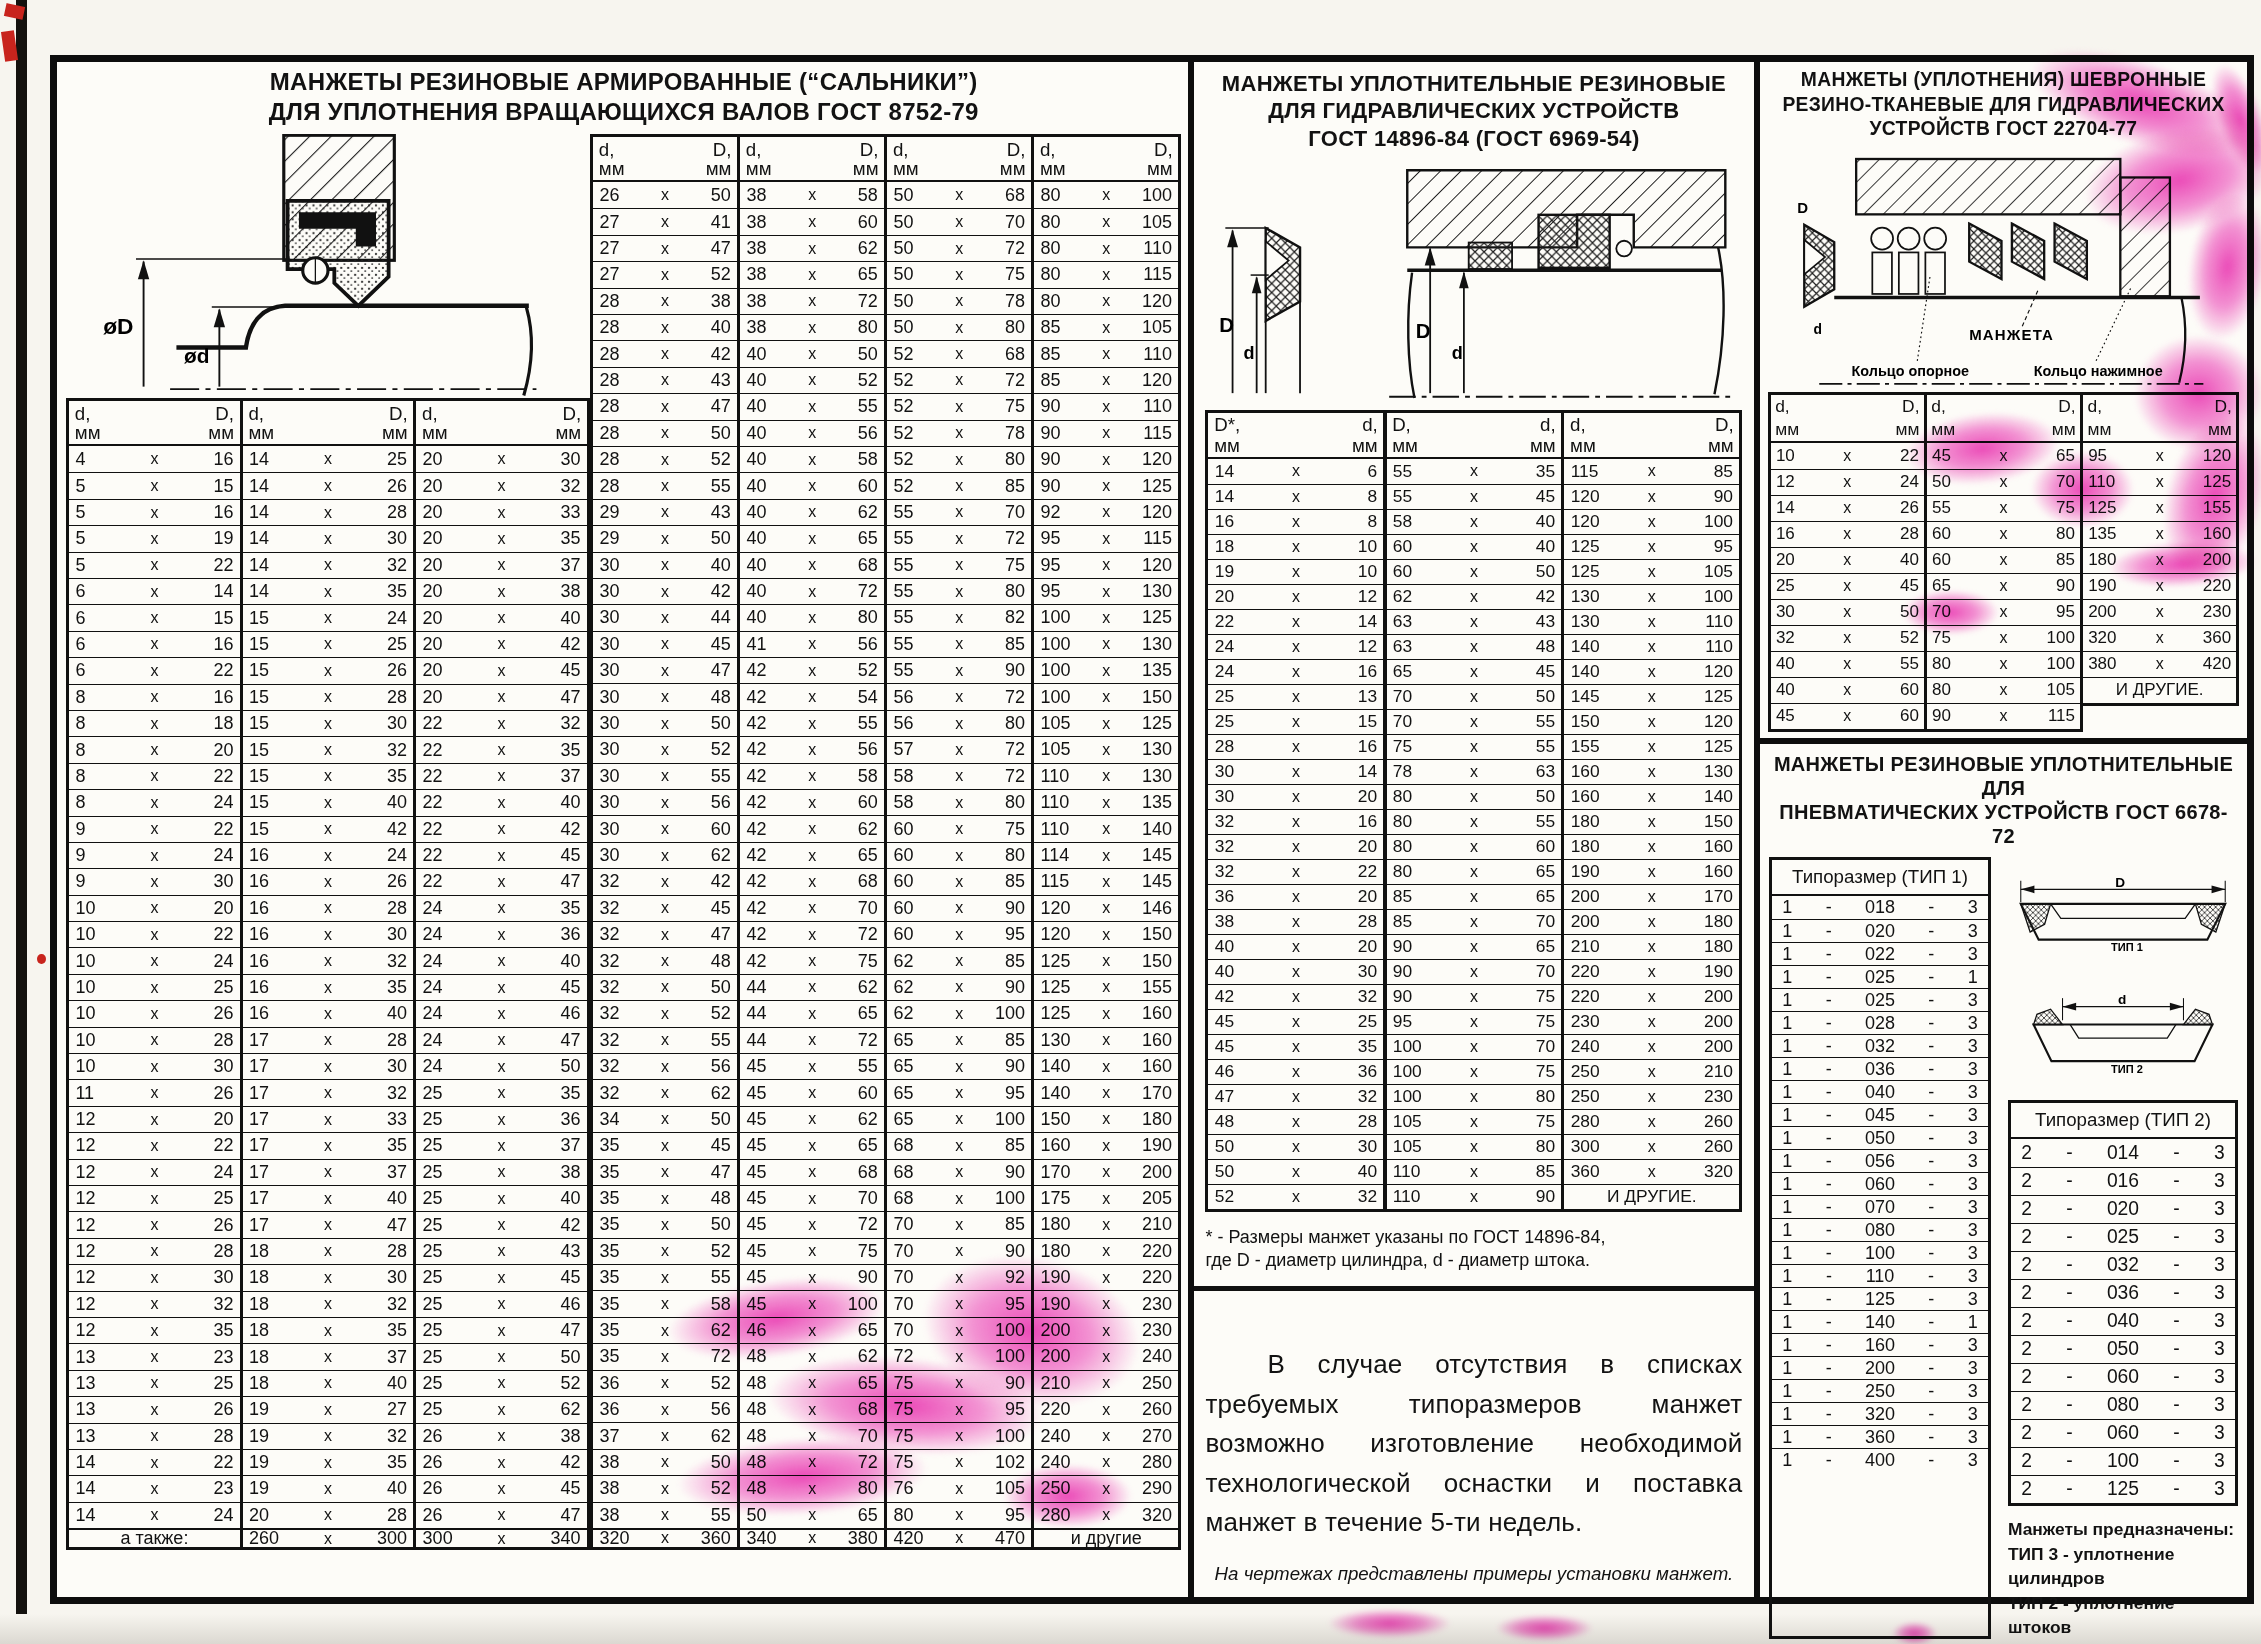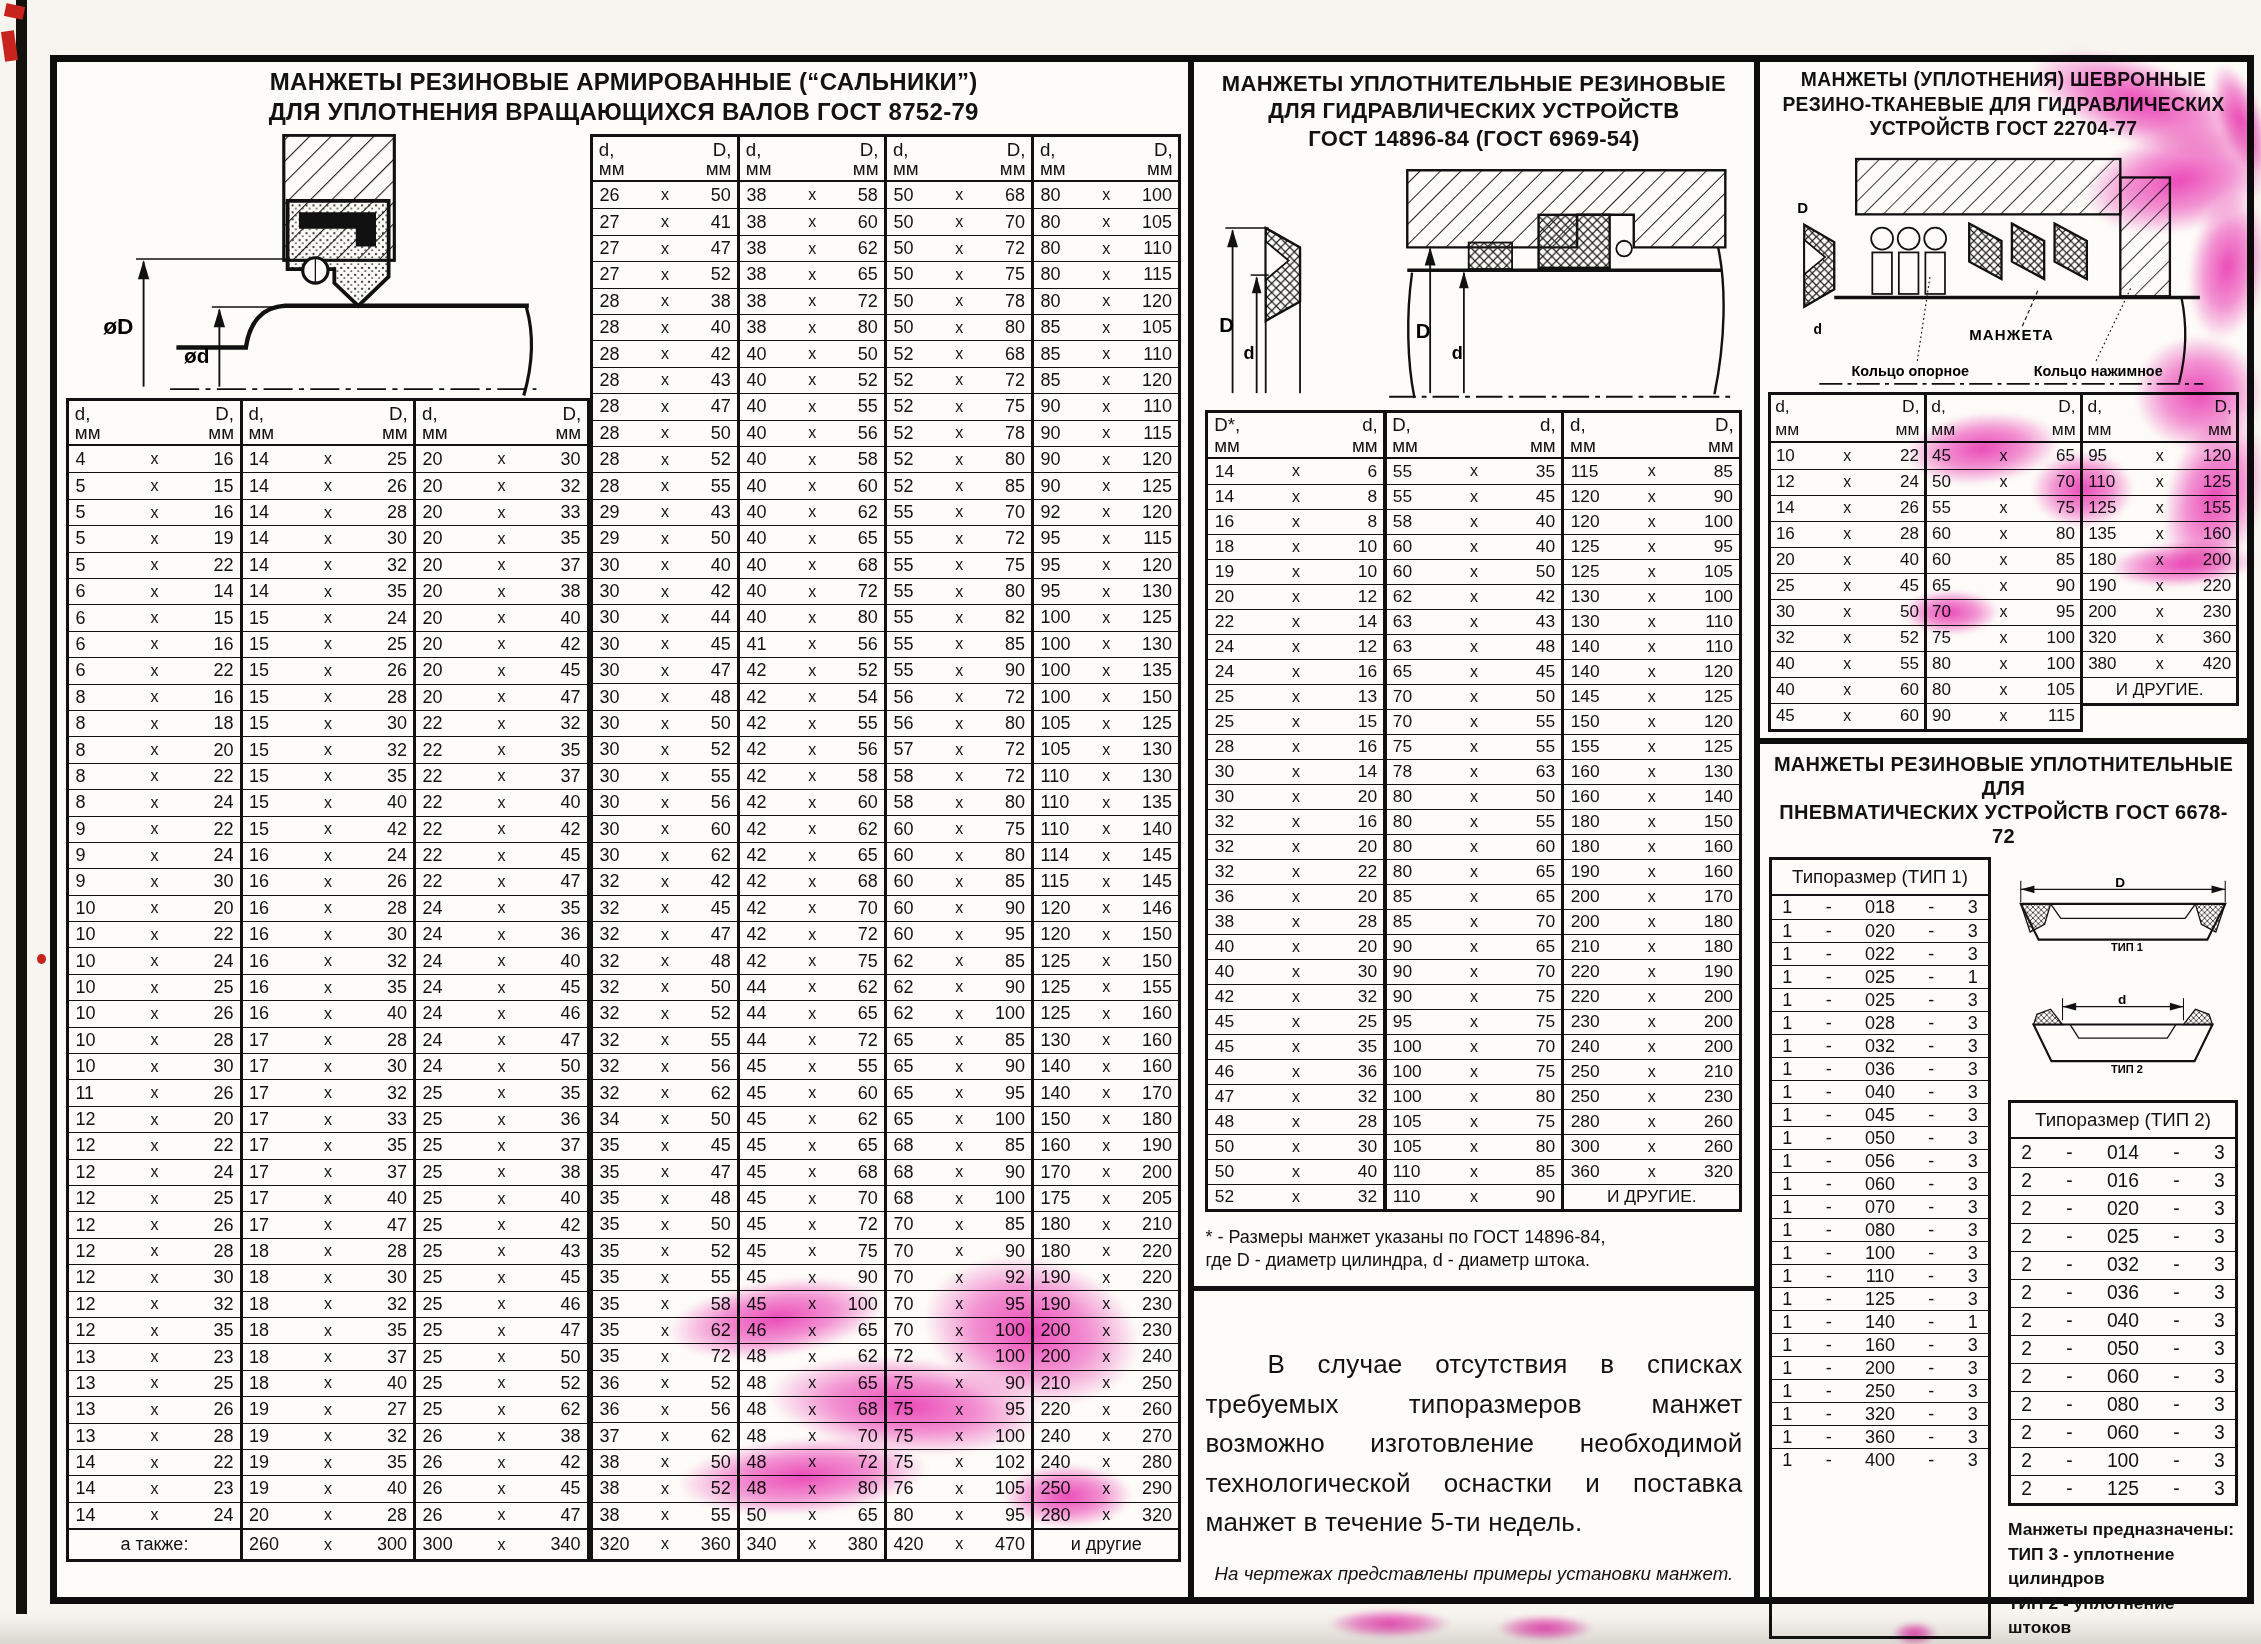--- a/index.html
+++ b/index.html
@@ -42,21 +42,21 @@
   .ghead b{font-weight:normal;font-size:18.7px;line-height:1.02;display:block;}
   .ghead .gr{text-align:right;}
   .pcell{height:26.4px;display:flex;align-items:center;padding:0 6.4px;box-sizing:border-box;font-size:18px;}
   .pcell+.pcell{border-top:1.9px solid #111;}
   .ghead+.pcell{border-top:0;}
   .pcell span{flex:1.1;}
   .pcell span:first-child{text-align:left;}
   .pcell span:last-child{text-align:right;}
   .pcell em{font-style:normal;flex:.8;text-align:center;font-size:16px;}
   .pcell.note{justify-content:center;text-align:center;}
-  .pcell.bottom{height:31px;border-top:2.6px solid #111;}
+  .pcell.bottom{height:19px;border-top:2.6px solid #111;}
 
   .p2 .pcell{height:25px;font-size:17.4px;}
   .p2 .ghead{height:46px;}
   .p3top .pcell{height:26px;font-size:17px;padding:0 5.2px;}
   .p3top .ghead{height:48px;padding:2.6px 4.5px 1.9px;}
   .p3top .ghead b{font-size:17.4px;}
 
   .footnote{font-size:18px;line-height:1.32;margin-top:14px;}
   .divider{border-top:5.2px solid #111;margin:13px -11.6px 0;}
   .bigtext{margin-top:54px;font-size:26px;line-height:1.52;text-align:justify;text-indent:62px;letter-spacing:0.2px;}

